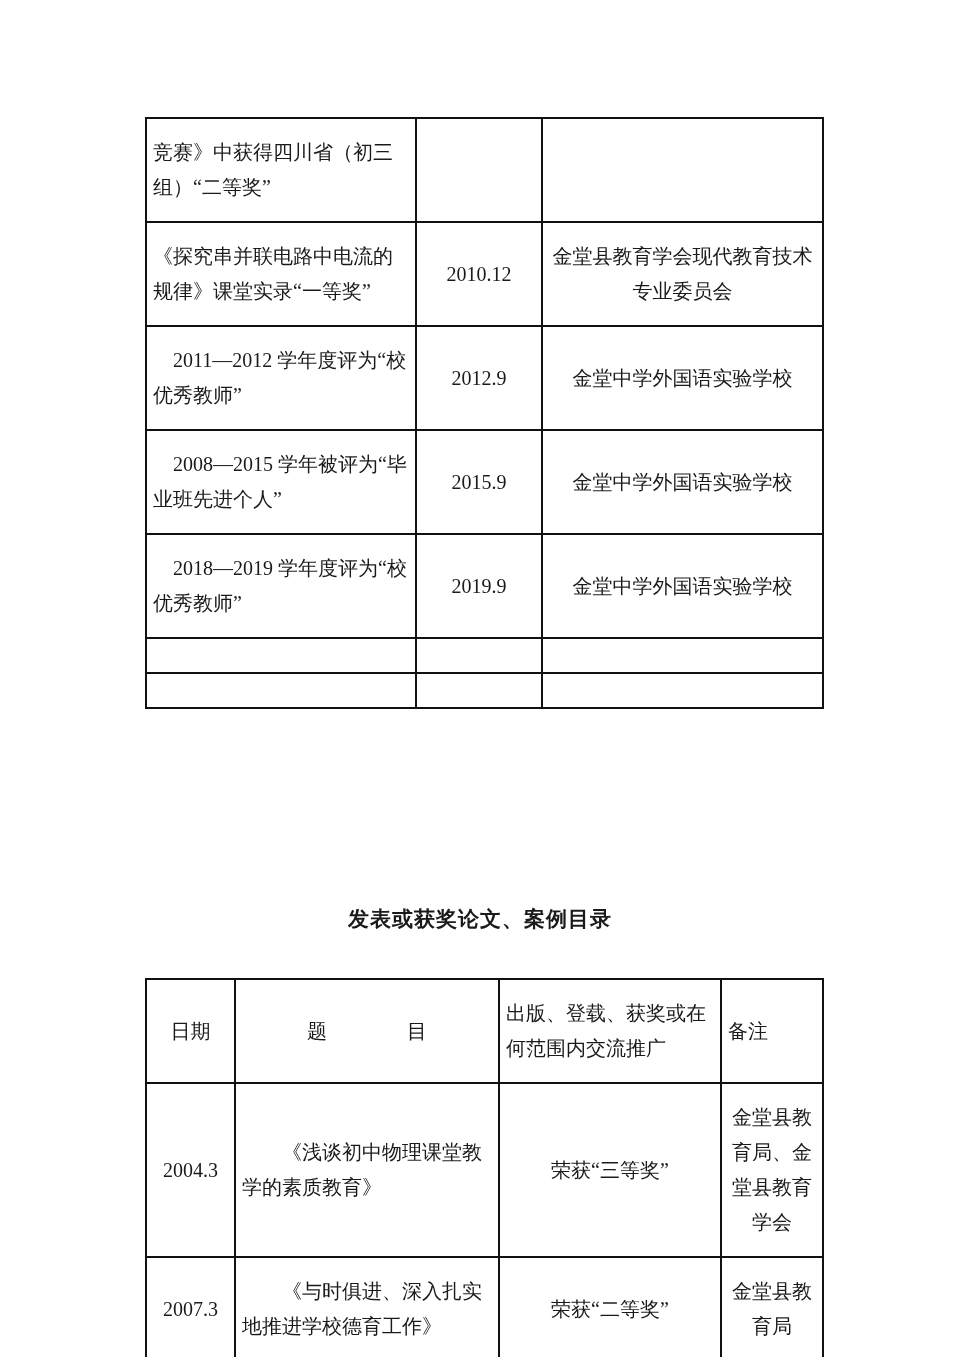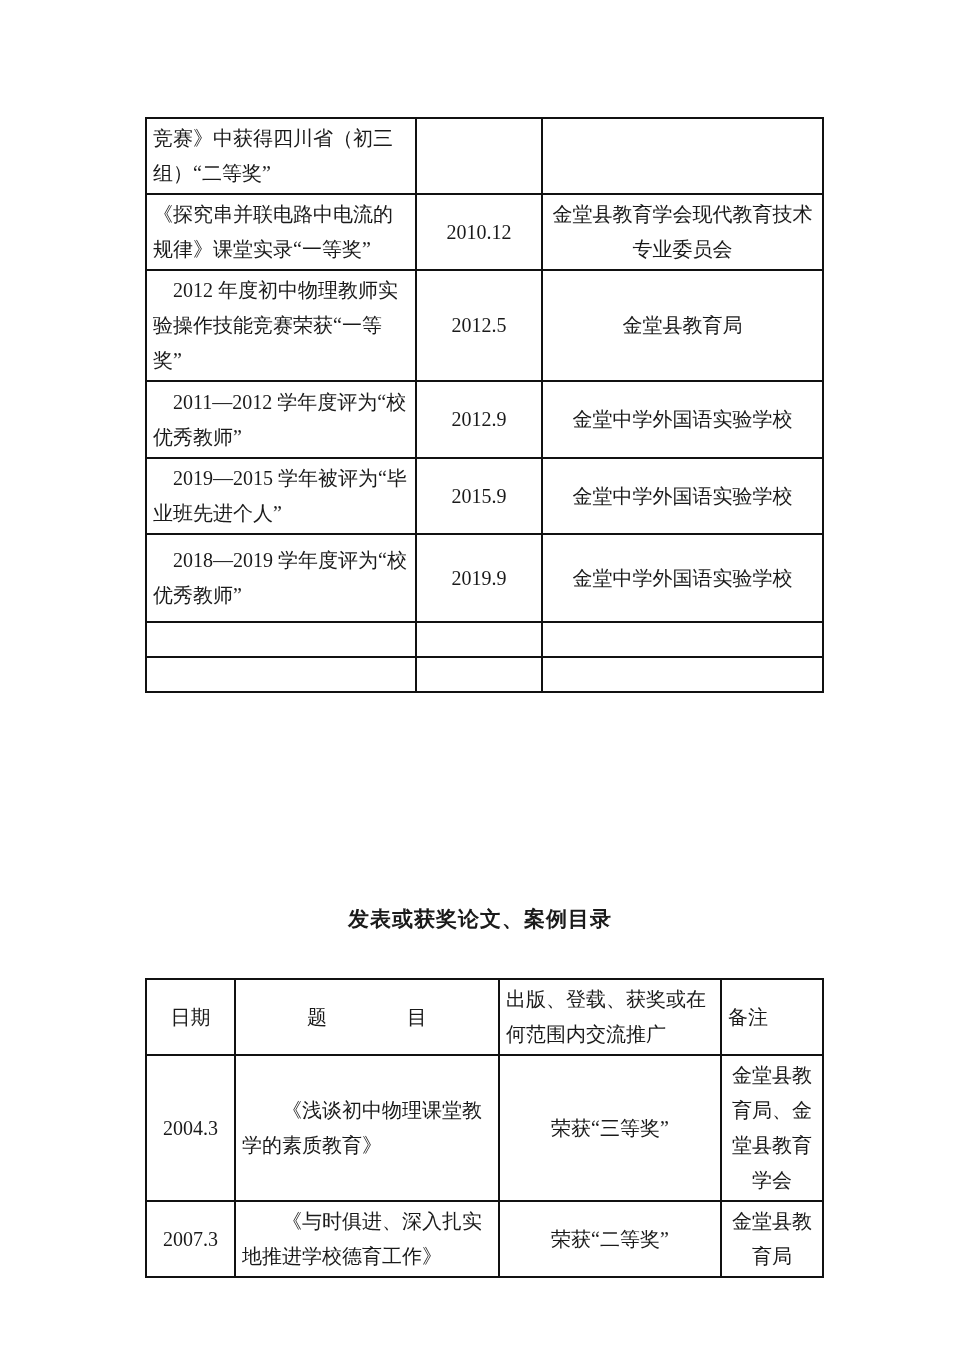--- a/index.html
+++ b/index.html
@@ -16,21 +16,21 @@
     position:absolute;
     border-collapse:collapse;
     table-layout:fixed;
     background:#ffffff;
   }
   table.doc-table td{
     border:2px solid #111111;
     vertical-align:middle;
     font-size:20px;
     line-height:35px;
-    padding:2px 6px;
+    padding:16px 6px;
     overflow:hidden;
     word-break:break-all;
   }
   #awards-table{left:145px;top:117px;width:677px;}
   #papers-table{left:145px;top:978px;width:677px;}
   .al-c{text-align:center;}
   .al-l{text-align:left;}
   .ind1{text-indent:1em;}
   .ind2{text-indent:2em;}
   .hdr td{line-height:28px;}
@@ -61,32 +61,27 @@
       <tr style="height:76px">
         <td class="al-l">竞赛》中获得四川省（初三组）“二等奖”</td>
         <td class="al-c"></td>
         <td class="al-c"></td>
       </tr>
       <tr style="height:74px">
         <td class="al-l">《探究串并联电路中电流的规律》课堂实录“一等奖”</td>
         <td class="al-c">2010.12</td>
         <td class="al-c">金堂县教育学会现代教育技术专业委员会</td>
       </tr>
-      <tr style="height:75px">
-        <td class="al-l ind1">2012 年度初中物理教师实验操作技能竞赛荣获“一等奖”</td>
-        <td class="al-c">2012.5</td>
-        <td class="al-c">金堂县教育局</td>
-      </tr>
       <tr style="height:77px">
         <td class="al-l ind1">2011—2012 学年度评为“校优秀教师”</td>
         <td class="al-c">2012.9</td>
         <td class="al-c">金堂中学外国语实验学校</td>
       </tr>
       <tr style="height:73px">
-        <td class="al-l ind1">2019—2015 学年被评为“毕业班先进个人”</td>
+        <td class="al-l ind1">2008—2015 学年被评为“毕业班先进个人”</td>
         <td class="al-c">2015.9</td>
         <td class="al-c">金堂中学外国语实验学校</td>
       </tr>
       <tr style="height:88px">
         <td class="al-l ind1">2018—2019 学年度评为“校优秀教师”</td>
         <td class="al-c">2019.9</td>
         <td class="al-c">金堂中学外国语实验学校</td>
       </tr>
       <tr style="height:35px">
         <td class="al-l"></td>

